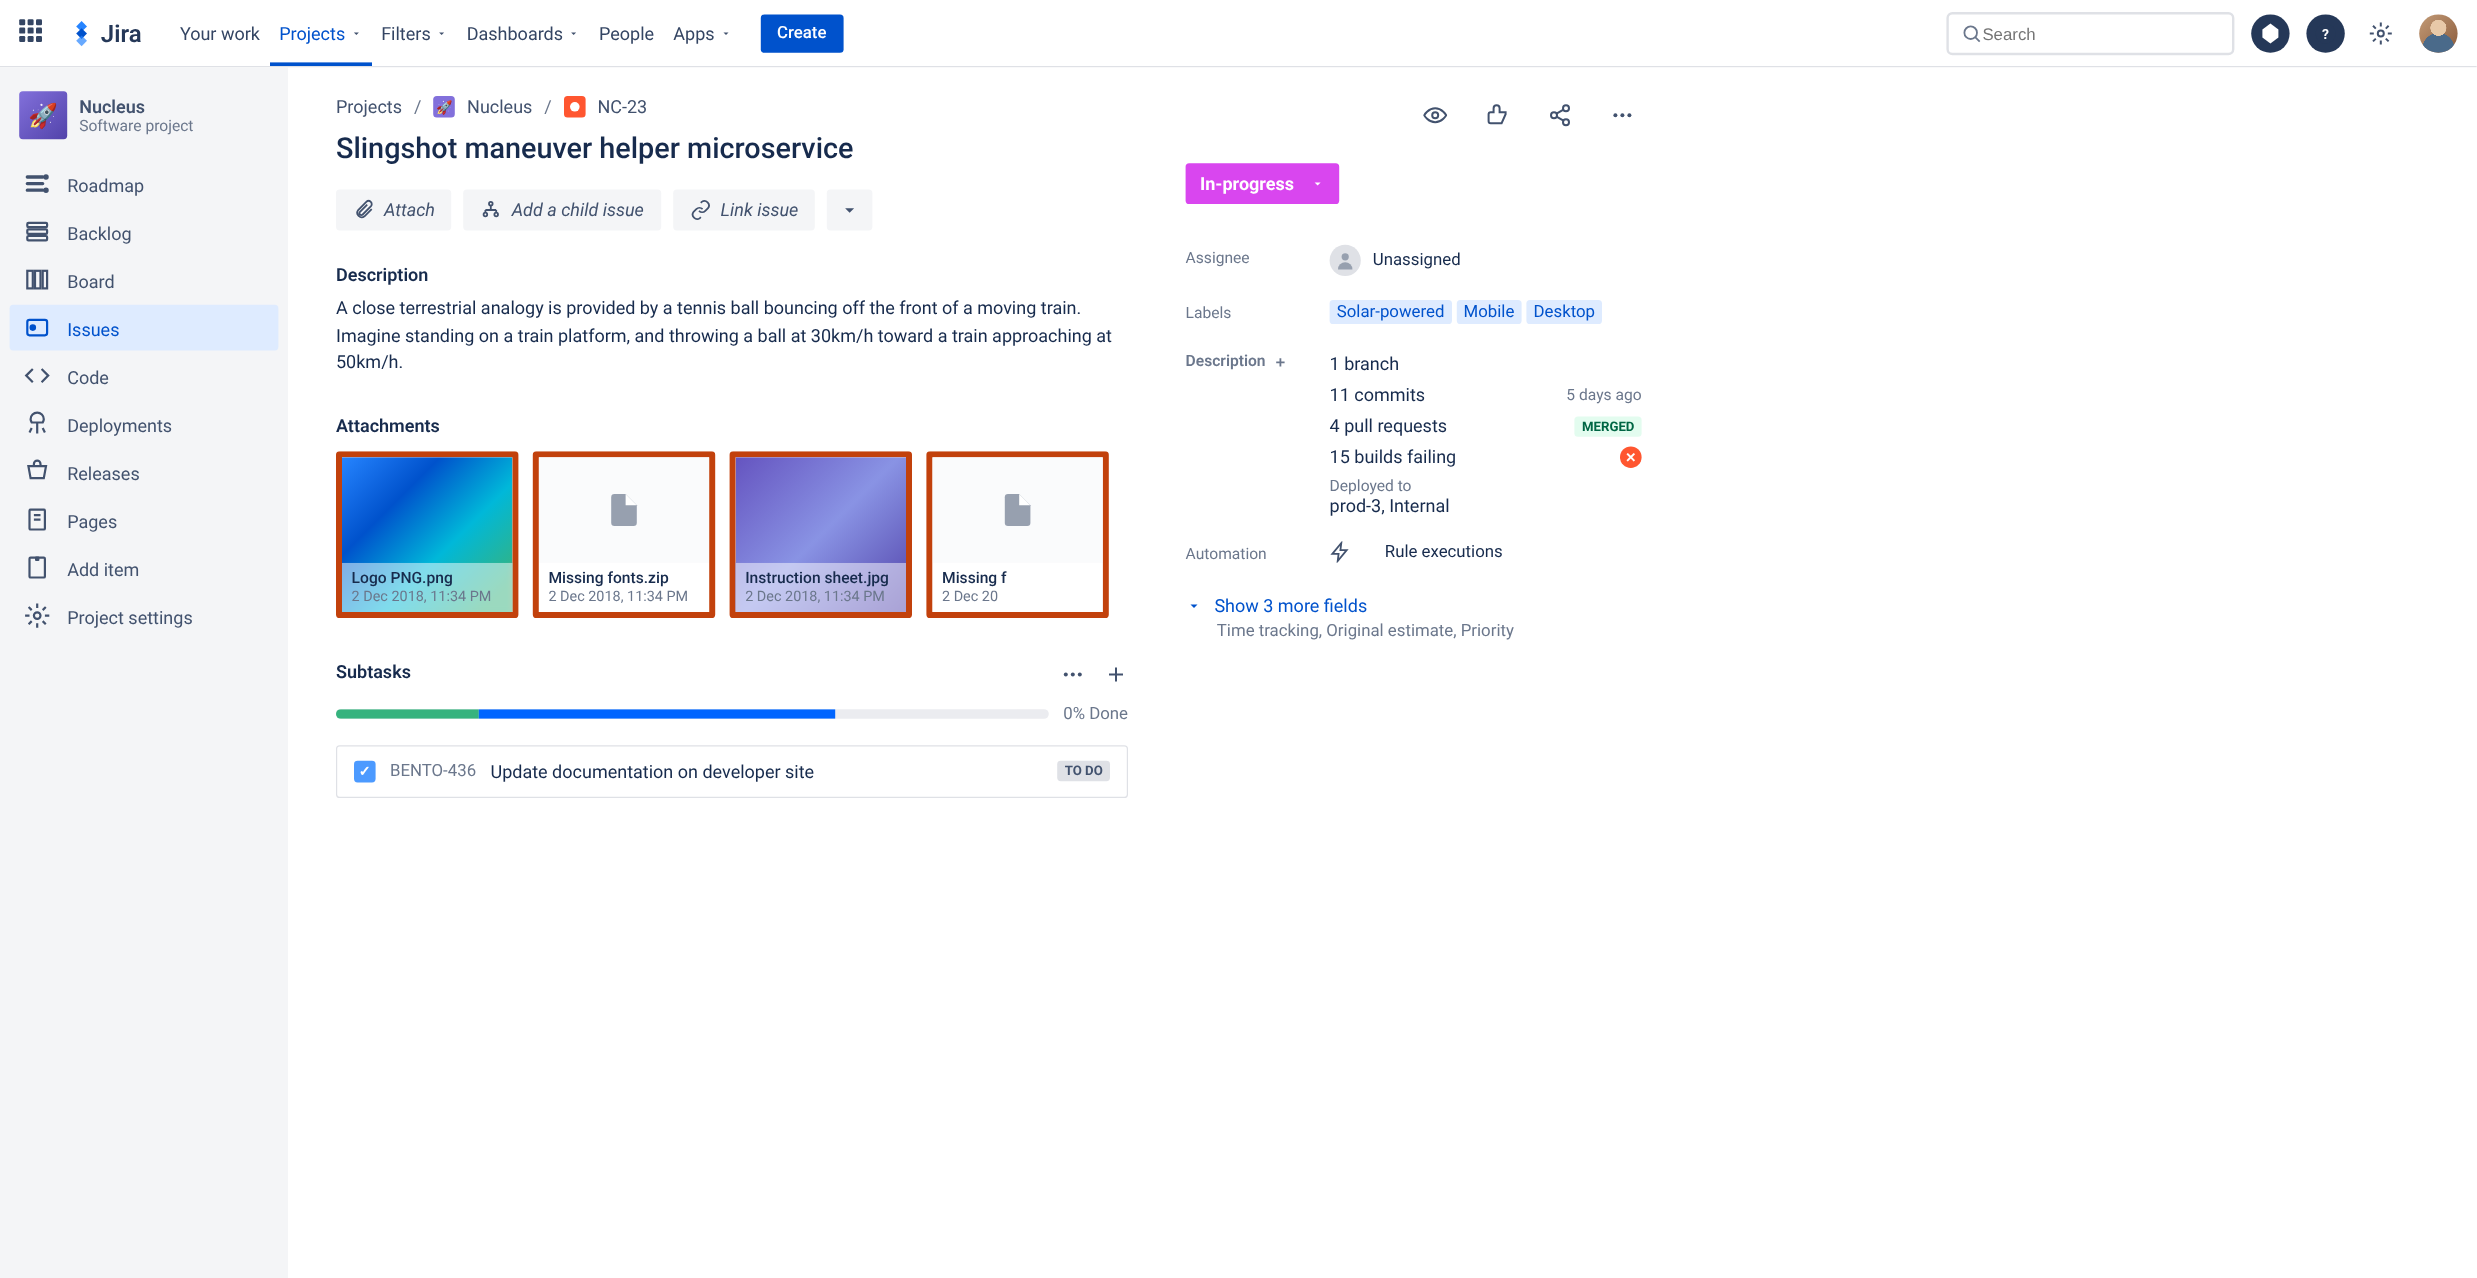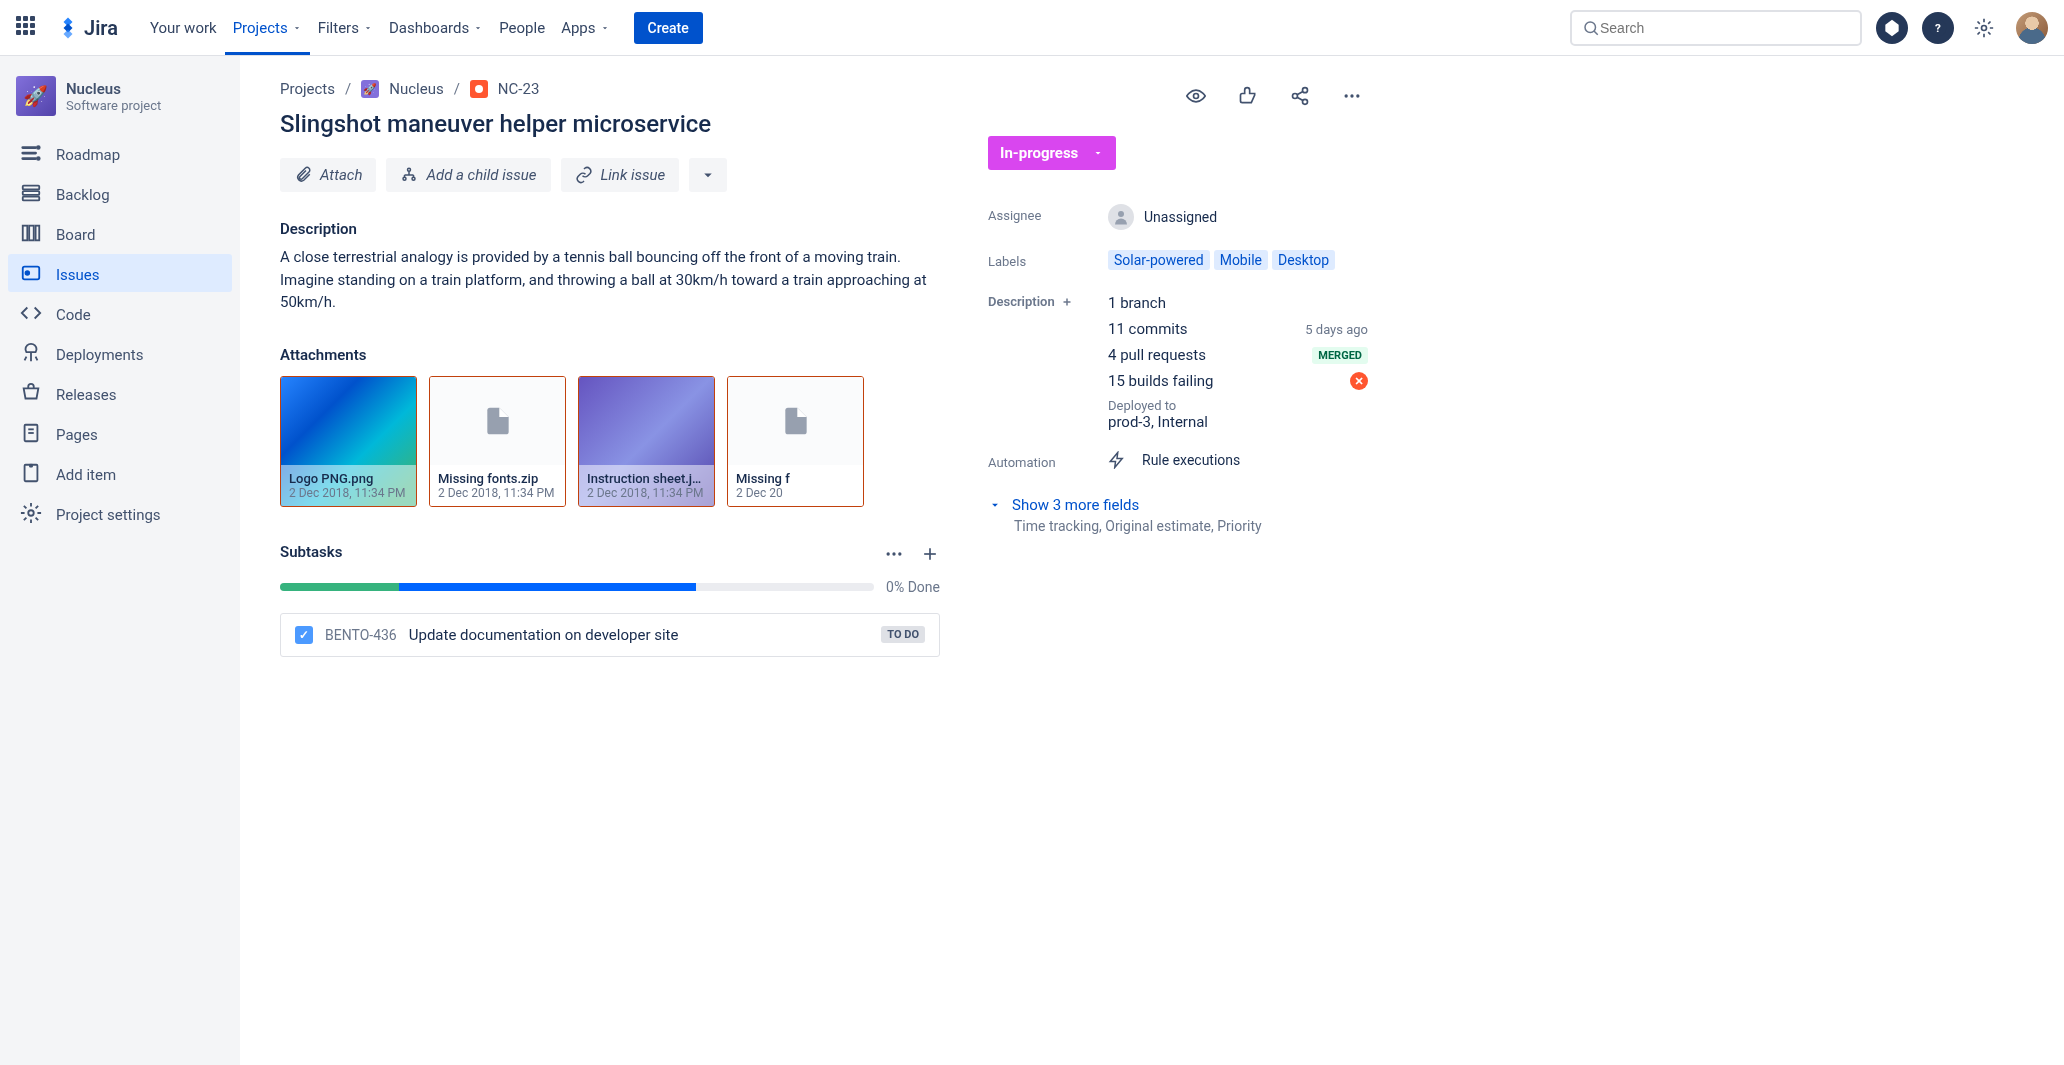--- a/index.html
+++ b/index.html
@@ -7,21 +7,21 @@
 .topnav { height: 56px; border-bottom: 1px solid #dfe1e6; display: flex; align-items: center; padding: 0 16px; gap: 8px; }
 .appswitch { width: 24px; height: 24px; display: grid; grid-template-columns: repeat(3,5px); grid-template-rows: repeat(3,5px); gap: 2px; margin-right: 8px; cursor: pointer; }
 .appswitch span { background: #344563; border-radius: 1px; }
 .jira-logo { display: flex; align-items: center; gap: 4px; font-size: 20px; font-weight: 600; color: #253858; margin-right: 16px; }
 .jira-mark { width: 24px; height: 24px; }
 .topnav-item { padding: 6px 8px; font-size: 15px; color: #344563; cursor: pointer; display: flex; align-items: center; gap: 4px; border-radius: 3px; }
 .topnav-item.active { color: #0052CC; border-bottom: 3px solid #0052CC; border-radius: 0; padding-bottom: 15px; padding-top: 18px; }
 .chev-down { width: 10px; height: 10px; }
 .create-btn { background: #0052CC; color: #fff; padding: 8px 14px; border-radius: 3px; font-weight: 500; cursor: pointer; margin-left: 8px; }
 .topnav-spacer { flex: 1; }
-.search-box { display: flex; align-items: center; border: 2px solid #dfe1e6; border-radius: 5px; padding: 4px 10px; width: 292px; height: 36px; }
+.search-box { display: flex; align-items: center; border: 2px solid #dfe1e6; border-radius: 5px; padding: 4px 10px; width: 240px; height: 36px; }
 .search-box input { border: none; outline: none; font-size: 14px; flex: 1; background: transparent; }
 .top-icon { width: 32px; height: 32px; display: flex; align-items: center; justify-content: center; cursor: pointer; border-radius: 50%; margin-left: 6px; }
 .top-icon.filled { background: #253858; }
 .top-icon svg { width: 20px; height: 20px; }
 .avatar { width: 32px; height: 32px; border-radius: 50%; background: linear-gradient(135deg,#c39b77,#8a5a3a); margin-left: 8px; cursor: pointer; overflow: hidden; position: relative; }
 .avatar::after { content:''; position:absolute; inset:0; background: radial-gradient(circle at 50% 35%, #e8c9a8 25%, transparent 26%), radial-gradient(circle at 50% 90%, #4a6a8a 40%, transparent 41%); }
 .layout { display: flex; height: calc(100vh - 56px); }
 .sidebar { width: 240px; background: #f4f5f7; padding: 20px 8px; flex-shrink: 0; }
 .project-header { display: flex; gap: 10px; padding: 0 8px 16px; align-items: center; }
 .project-icon { width: 40px; height: 40px; border-radius: 3px; background: linear-gradient(135deg,#8270DB,#5243AA); position: relative; }
@@ -43,21 +43,21 @@
 .bc-icon.red::after { content:''; width:8px; height:8px; background:#fff; border-radius:50%; }
 .issue-title { font-size: 24px; font-weight: 500; color: #172B4D; margin-bottom: 20px; }
 .action-row { display: flex; gap: 10px; margin-bottom: 28px; }
 .action-btn { display: flex; align-items: center; gap: 8px; background: #f4f5f7; padding: 8px 14px; border-radius: 3px; cursor: pointer; font-size: 15px; color: #42526E; font-style: italic; }
 .action-btn.icon-only { padding: 8px 10px; }
 .action-btn svg { width: 18px; height: 18px; }
 .sec-heading { font-size: 15px; font-weight: 600; color: #172B4D; margin-bottom: 8px; }
 .description-text { font-size: 15px; color: #172B4D; line-height: 1.5; margin-bottom: 32px; }
 .attachments-heading { font-weight: 600; margin-bottom: 12px; }
 .attach-row { display: flex; gap: 12px; overflow: hidden; margin-bottom: 36px; }
-.attach-card { width: 137px; flex-shrink: 0; border: 1px solid #c2410c; border-radius: 3px; overflow: hidden; cursor: pointer; }
+.attach-card { width: 152px; flex-shrink: 0; border: 5px solid #c2410c; border-radius: 3px; overflow: hidden; cursor: pointer; }
 .attach-thumb { height: 88px; background: #fafbfc; display: flex; align-items: center; justify-content: center; }
 .attach-thumb.img1 { background: linear-gradient(135deg,#2684FF 0%,#0052CC 30%,#00B8D9 60%,#36B37E 90%); }
 .attach-thumb.img3 { background: linear-gradient(135deg,#6554C0,#8993e4,#5243AA); }
 .attach-thumb svg { width: 32px; height: 32px; color: #97a0af; }
 .attach-meta { padding: 6px 8px; background: rgba(255,255,255,0.85); }
 .attach-name { font-size: 13px; font-weight: 500; color: #172B4D; white-space: nowrap; overflow: hidden; text-overflow: ellipsis; }
 .attach-date { font-size: 12px; color: #6B778C; }
 .subtasks-header { display: flex; align-items: center; justify-content: space-between; margin-bottom: 10px; }
 .subtasks-header .right { display: flex; align-items: center; gap: 16px; color: #6B778C; }
 .icon-btn { cursor: pointer; color: #42526E; }
@@ -85,21 +85,21 @@
 .avatar-sm.reporter::after{content:'';position:absolute;inset:0;background: radial-gradient(circle at 50% 35%, #e8c9a8 28%, transparent 29%);}
 .avatar-sm svg { width: 18px; height: 18px; color: #97a0af; }
 .label-tag { display: inline-block; color: #0052CC; background: #deebff; padding: 2px 6px; border-radius: 3px; margin-right: 4px; font-size: 14px; }
 .label-row-header { display:flex; align-items:center; gap:6px; color:#6B778C; font-weight:600; font-size:13px; }
 .dev-line { display: flex; justify-content: space-between; align-items: center; padding: 4px 0; font-size: 15px; }
 .dev-line .meta { font-size: 13px; color: #6B778C; }
 .merged-tag { background: #E3FCEF; color: #006644; font-size: 11px; font-weight: 700; padding: 2px 6px; border-radius: 3px; }
 .fail-dot { width: 18px; height: 18px; background: #FF5630; border-radius: 50%; display: flex; align-items: center; justify-content: center; color: #fff; font-size: 11px; font-weight: bold; }
 .deployed { font-size: 13px; color: #6B778C; margin-top: 4px; }
 .deployed-env { font-size: 15px; color: #172B4D; }
-.automation-val { display: flex; align-items: center; gap: 16px; }
+.automation-val { display: flex; align-items: center; gap: 28px; }
 .showmore { display: flex; align-items: center; gap: 10px; color: #0052CC; font-size: 15px; cursor: pointer; margin-top: 16px; }
 .showmore-sub { color: #6B778C; font-size: 14px; margin-left: 26px; margin-top: 4px; }
 </style>
 </head>
 <body>
 
 <div class="topnav">
   <div class="appswitch">
       <span></span>
       <span></span>

